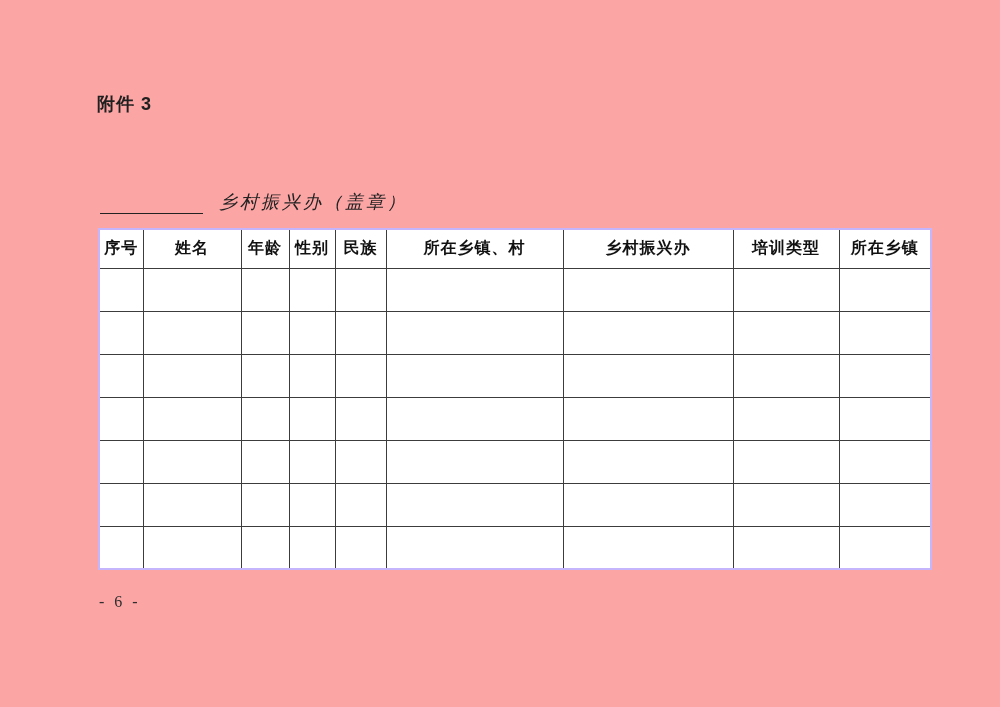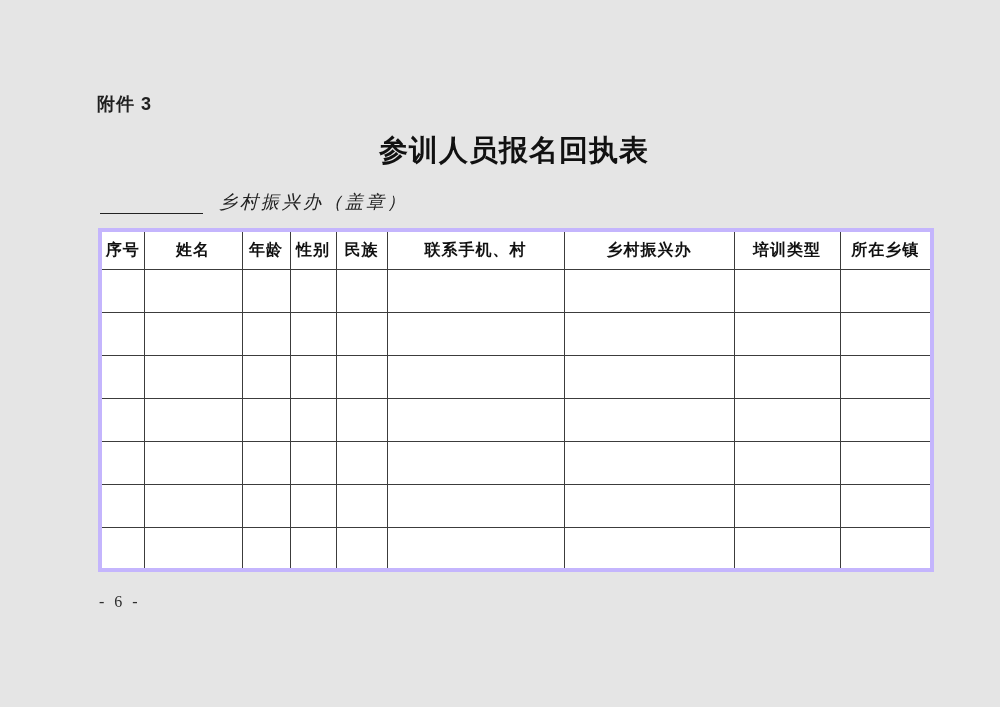--- a/index.html
+++ b/index.html
@@ -5,21 +5,21 @@
   * { box-sizing: border-box; }
   html, body {
     margin: 0;
     padding: 0;
     background: #ffffff;
   }
   .page {
     position: relative;
     width: 1000px;
     height: 707px;
-    background: #e5e5e5;
+    background: #fca5a5;
     font-family: "Liberation Serif", "DejaVu Serif", serif;
     color: #1a1a1a;
     overflow: hidden;
   }
   .attachment-label {
     position: absolute;
     left: 97px;
     top: 92px;
     font-size: 18px;
     font-weight: 600;
@@ -64,21 +64,21 @@
     color: #222222;
     letter-spacing: 3px;
   }
   table.reg-table {
     position: absolute;
     left: 98px;
     top: 228px;
     width: 832px;
     border-collapse: collapse;
     table-layout: fixed;
-    border: 4px solid #c4b5fd;
+    border: 2px solid #c4b5fd;
     background: #ffffff;
   }
   table.reg-table th,
   table.reg-table td {
     border: 1px solid #3c3c3c;
     padding: 0;
   }
   table.reg-table th {
     height: 39px;
     font-size: 16px;
@@ -102,21 +102,20 @@
     font-family: "Liberation Serif", "DejaVu Serif", serif;
   }
 </style>
 </head>
 <body>
 
 <div class="page">
 
   <div class="attachment-label">附件 3</div>
 
-  <h1 class="doc-title">参训人员报名回执表</h1>
 
   <div class="seal-line">
     <span class="seal-blank"></span><span class="seal-label">乡村振兴办（盖章）</span>
   </div>
 
   <table class="reg-table">
     <colgroup id="cols">
         <col style="width: 44px;">
         <col style="width: 98px;">
         <col style="width: 48px;">
@@ -127,21 +126,21 @@
         <col style="width: 106px;">
         <col style="width: 92px;">
       </colgroup>
     <thead>
       <tr id="header-row">
           <th>序号</th>
           <th>姓名</th>
           <th>年龄</th>
           <th>性别</th>
           <th>民族</th>
-          <th>联系手机、村</th>
+          <th>所在乡镇、村</th>
           <th>乡村振兴办</th>
           <th>培训类型</th>
           <th>所在乡镇</th>
         </tr>
     </thead>
     <tbody id="table-body">
         <tr>
           <td></td>
           <td></td>
           <td></td>

